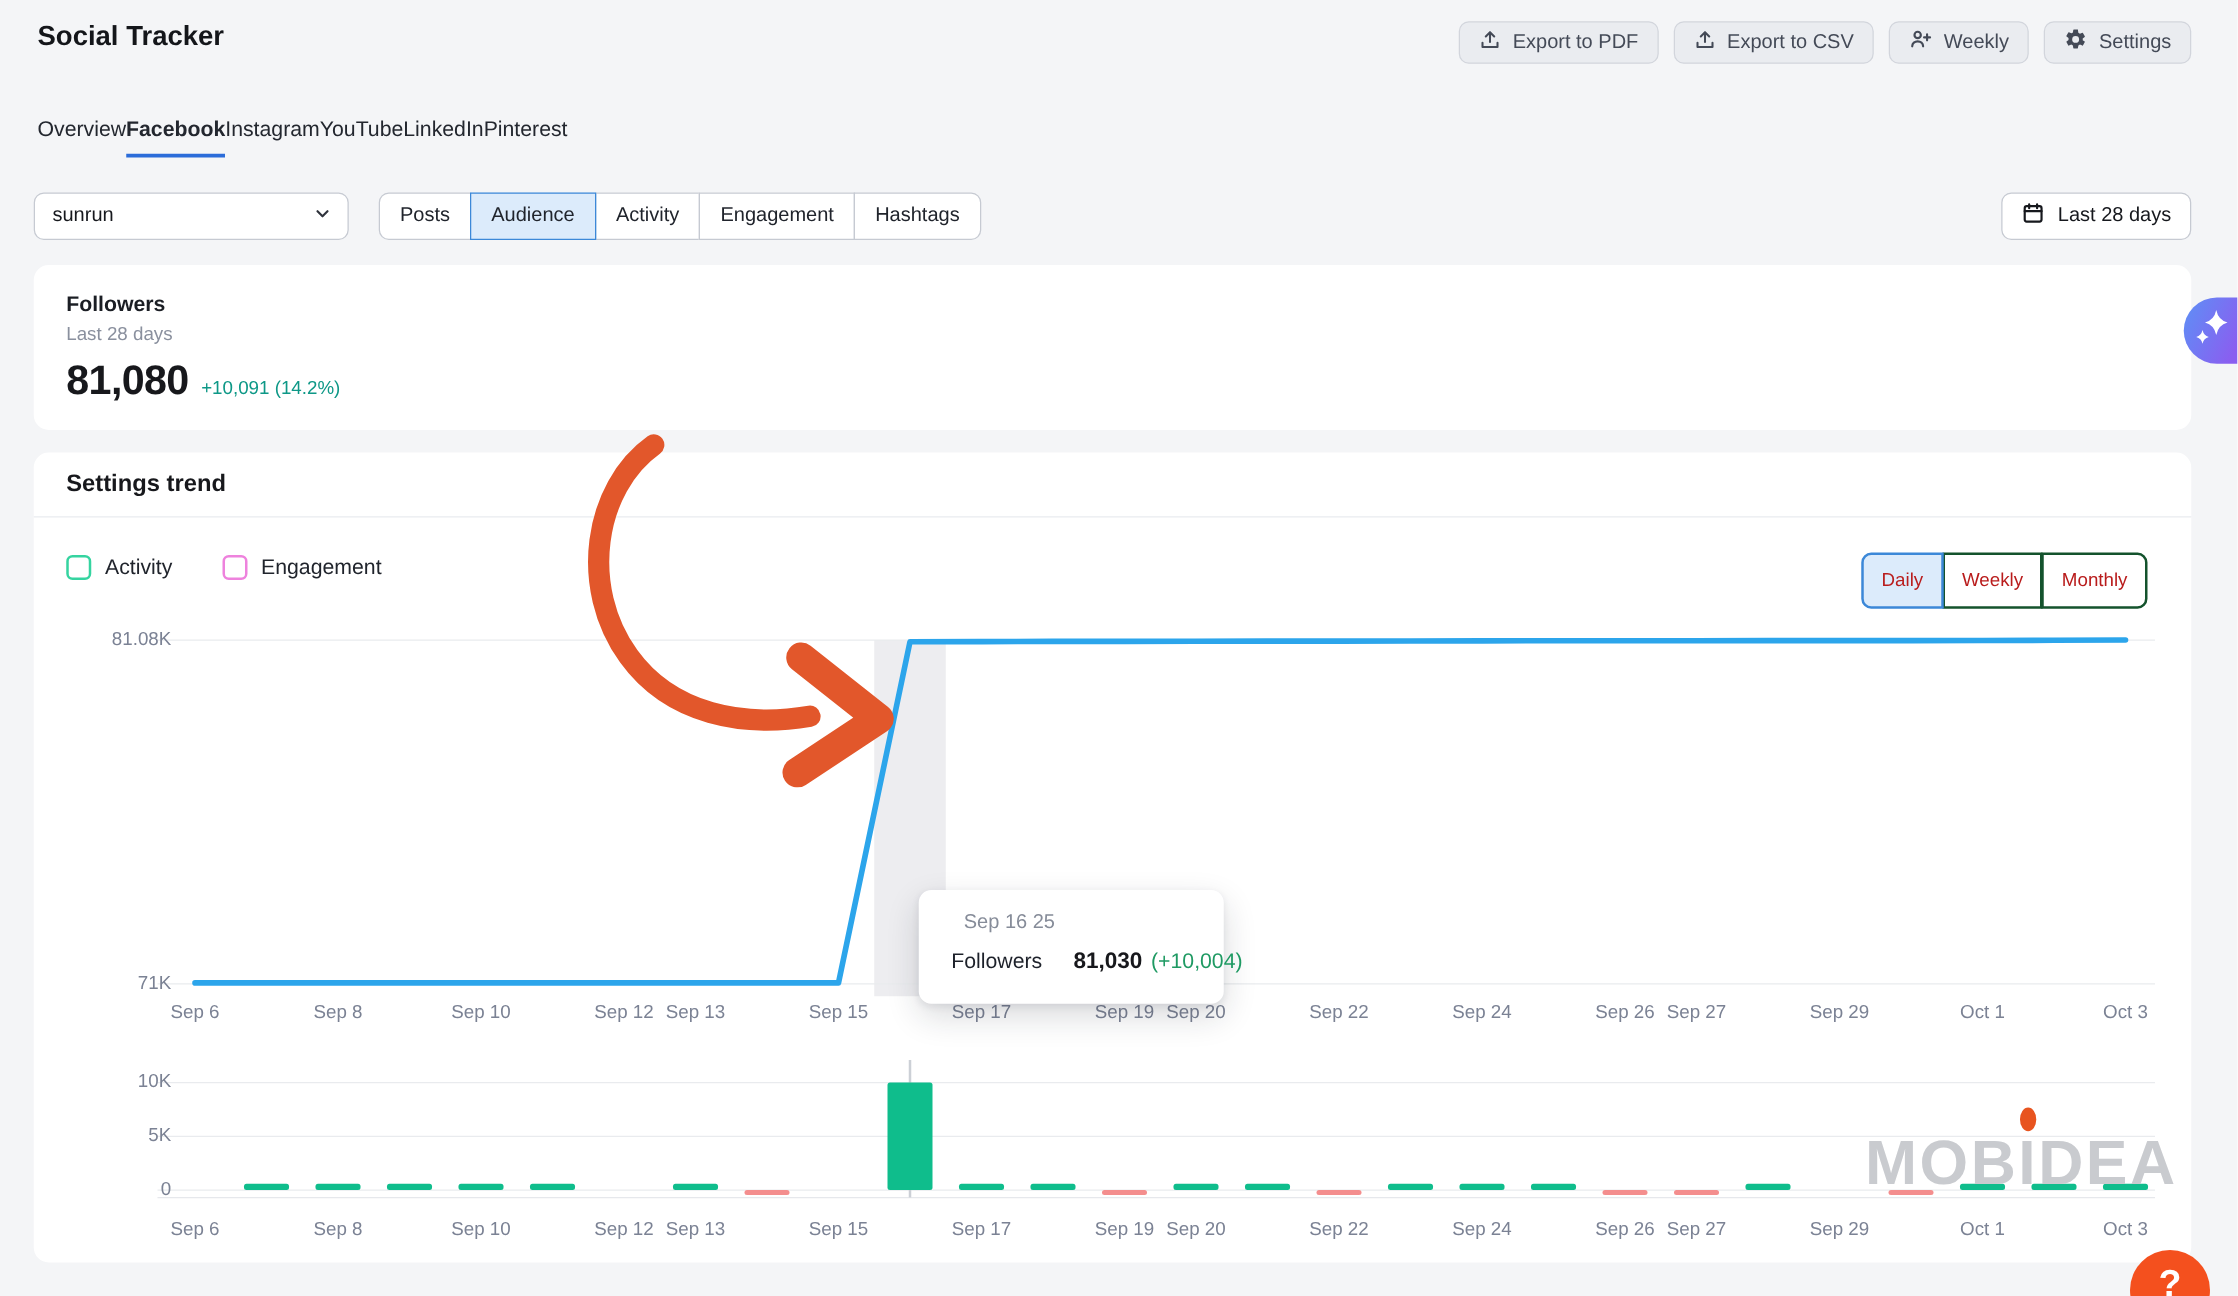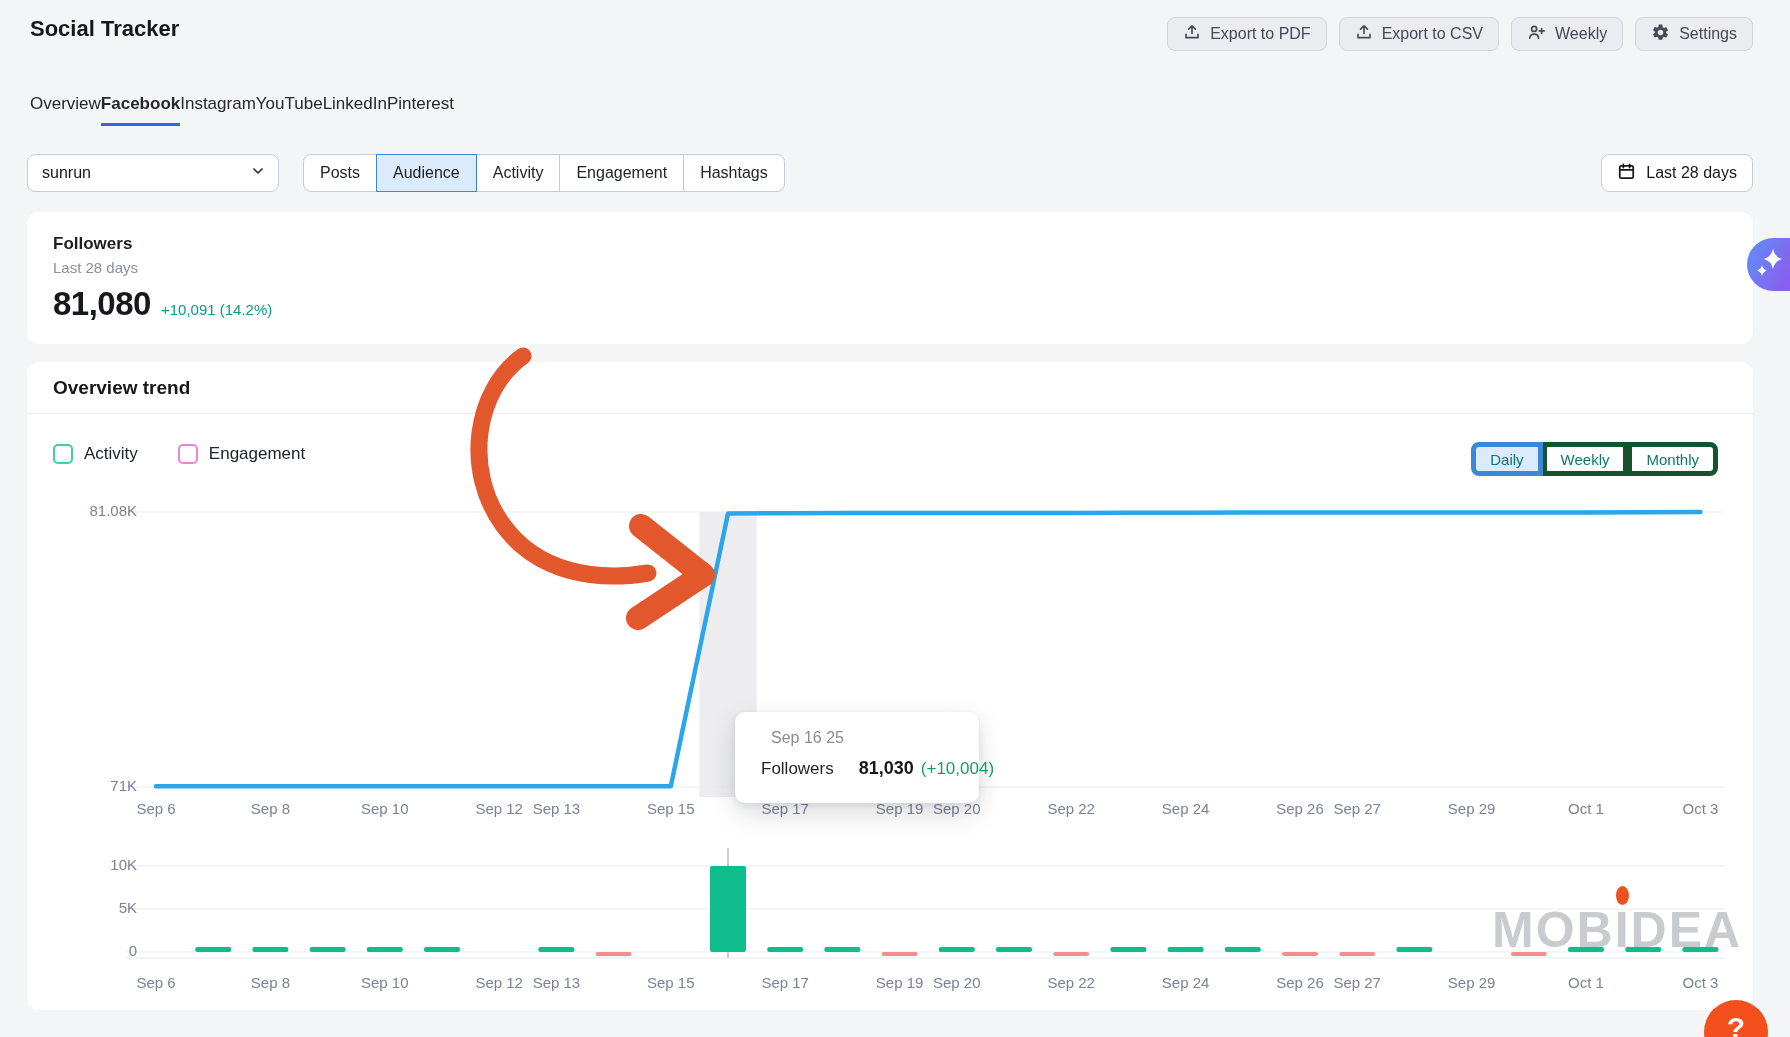--- a/index.html
+++ b/index.html
@@ -46,22 +46,22 @@
   .summary-delta { font-size:15px; font-weight:400;text-align:right; }
 
   .trend-card { left:27px; top:362px; width:1726px; height:648px; }
   .trend-header { height:52px; padding:15px 26px 0; border-bottom:1px solid #e9ebef; }
   .trend-title { font-size:19px; font-weight:700; color:#17181c; }
   .legend { position:absolute; left:26px; top:82px; display:flex; gap:40px; align-items:center; }
   .legend-item { display:flex; align-items:center; gap:11px; cursor:pointer; }
   .legend-box { width:20px; height:20px; border-radius:5px; border:2px solid #ccc; background:#fff; }
   .legend-label { font-size:17px; color:#20242c; }
   .gran { position:absolute; right:35px; top:80px; display:flex; }
-  .gran-item { height:34px; display:flex; align-items:center; padding:0 14px; background:#fff;
-               border:5px solid #14532d; margin-left:-1px; font-size:15px; color:#0f766e; cursor:pointer; }
+  .gran-item { height:45px; display:flex; align-items:center; padding:0 14px; background:#fff;
+               border:2px solid #14532d; margin-left:-1px; font-size:15px; color:#b91c1c; cursor:pointer; }
   .gran-item:first-child { border-radius:8px 0 0 8px; margin-left:0; }
   .gran-item:last-child { border-radius:0 8px 8px 0; }
   .gran-item.active { background:#dcebfb; border-color:#3c88d8; z-index:1; }
 
   #trend-svg { position:absolute; left:0; top:0; width:1726px; height:648px; }
   #trend-svg text.ax { fill:#7b8294; font-size:15px; font-family:"Liberation Sans",sans-serif; }
 
   
   .chart-tooltip { position:absolute; left:708px; top:350px; width:244px; height:91px; background:#fff;
                    border-radius:10px; z-index:25;
@@ -168,21 +168,21 @@
   <div class="summary-metric">Followers</div>
   <div class="summary-period">Last 28 days</div>
   <div class="summary-valuerow">
     <span class="summary-value">81,080</span>
     <span class="summary-delta" id="summary-delta" style="color: rgb(14, 152, 135);">+10,091 (14.2%)</span>
   </div>
 </div>
 
 <div class="card trend-card">
   <div class="trend-header">
-    <div class="trend-title">Overview trend</div>
+    <div class="trend-title">Settings trend</div>
   </div>
 
   <div class="legend">
     <div class="legend-item">
       <span class="legend-box" style="border-color: rgb(53, 212, 160);"></span>
       <span class="legend-label">Activity</span>
     </div>
     <div class="legend-item">
       <span class="legend-box" style="border-color: rgb(238, 130, 221);"></span>
       <span class="legend-label">Engagement</span>

